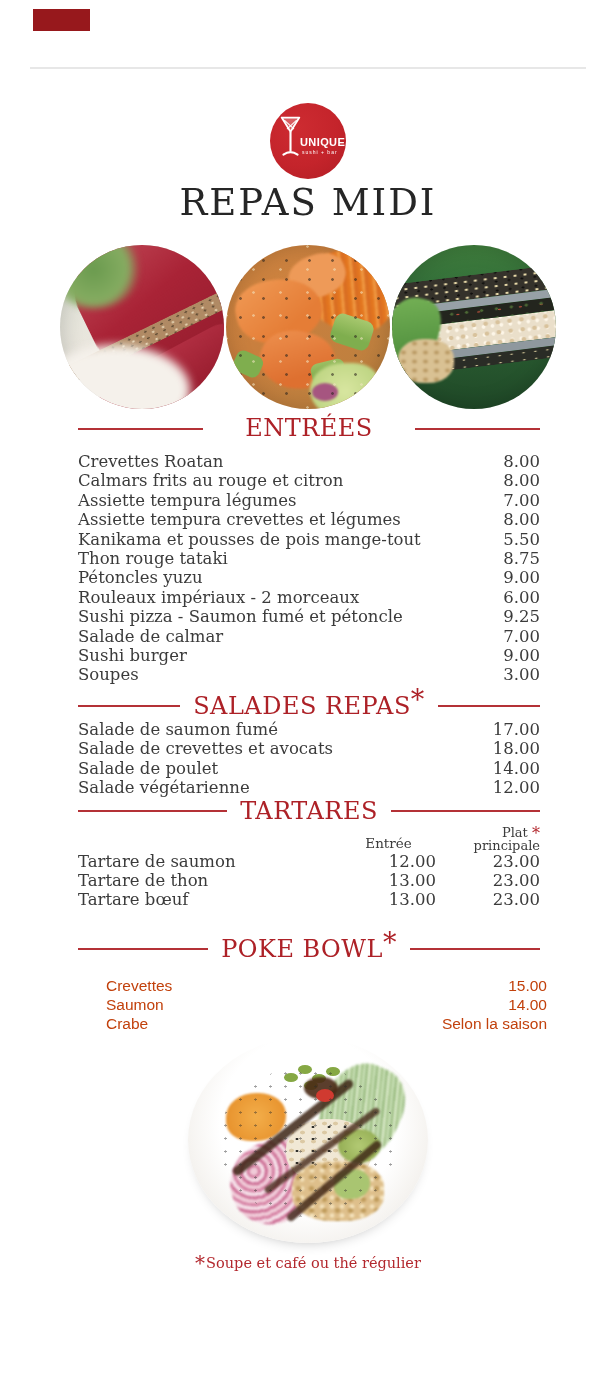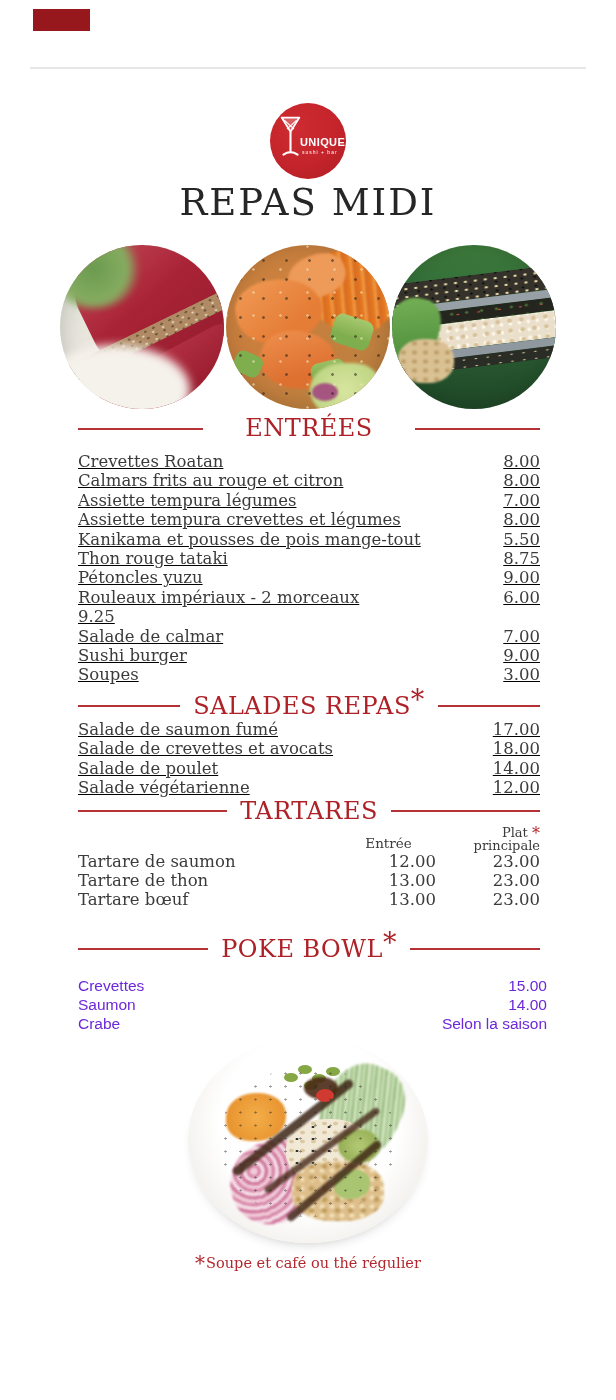--- a/index.html
+++ b/index.html
@@ -96,37 +96,37 @@
   .sec{display:flex;align-items:center;gap:13px;}
   .sec .rule{flex:1;height:2px;background:#b43136;}
   .sec h2{margin:0;font-size:24px;line-height:27px;font-weight:500;
         letter-spacing:.5px;color:#ad2127;white-space:nowrap;}
   .sec .ast{font-size:27px;line-height:10px;position:relative;top:-5px;}
   .sec-entrees{margin-top:6px;gap:42px;}
   .sec-salades{margin-top:8px;}
   .sec-tartares{}
   .sec-poke{margin-top:26px;}
 
-  .items{margin-top:10px;text-decoration:underline;}
+  .items{margin-top:10px;}
   .items-salades{margin-top:0;}
   .row{display:flex;justify-content:space-between;font-size:16.5px;line-height:19.4px;
         color:#3b3b3b;white-space:nowrap;}
   .row .price{text-align:right;}
 
   
   .t-grid{display:grid;grid-template-columns:1fr 95px 104px;font-size:16.5px;line-height:19.4px;color:#3b3b3b;}
   .t-head{margin-top:1px;display:grid;grid-template-columns:1fr 95px 104px;color:#3b3b3b;}
   .t-head .h1{grid-column:2;text-align:center;font-size:13.5px;line-height:13px;align-self:end;padding-bottom:2px;}
   .t-head .h2{grid-column:3;text-align:right;font-size:13px;line-height:13px;}
   .t-head .h2 .red-ast{color:#b2262c;font-size:16px;line-height:8px;position:relative;top:2px;}
   .t-grid .t-c,.t-grid .t-p{text-align:right;}
 
   
   .poke-items{margin-top:13px;margin-right:-7px;font-family:"Liberation Sans",sans-serif;}
-  .poke-row{display:flex;justify-content:space-between;font-size:15.5px;line-height:19px;color:#6d28d9;}
+  .poke-row{display:flex;justify-content:space-between;font-size:15.5px;line-height:19px;color:#c2410c;margin-left:28px;}
 
   
   .bowl{position:relative;width:240px;height:206px;margin:4px auto 0;border-radius:50%;overflow:hidden;
         background:radial-gradient(ellipse at 50% 42%,#ffffff 52%,#f6f4f1 70%,#ebe8e4 88%,#dedbd6 100%);
         box-shadow:0 7px 14px -9px rgba(0,0,0,.3);}
   .bowl *{position:absolute;}
   .f-mango{left:38px;top:56px;width:60px;height:48px;border-radius:50% 45% 50% 40%;
         background:radial-gradient(circle,#f3ae4a 0%,#e8942f 75%);filter:blur(1.2px);}
   .f-edamame{left:96px;top:28px;width:64px;height:32px;border-radius:50%;
         background:transparent;}
@@ -257,20 +257,21 @@
       </div>
     <div class="row">
         <span>Pétoncles yuzu</span>
         <span class="price">9.00</span>
       </div>
     <div class="row">
         <span>Rouleaux impériaux - 2 morceaux</span>
         <span class="price">6.00</span>
       </div>
     <div class="row">
+        <span>Sushi pizza - Saumon fumé et pétoncle</span>
         <span class="price">9.25</span>
       </div>
     <div class="row">
         <span>Salade de calmar</span>
         <span class="price">7.00</span>
       </div>
     <div class="row">
         <span>Sushi burger</span>
         <span class="price">9.00</span>
       </div>

